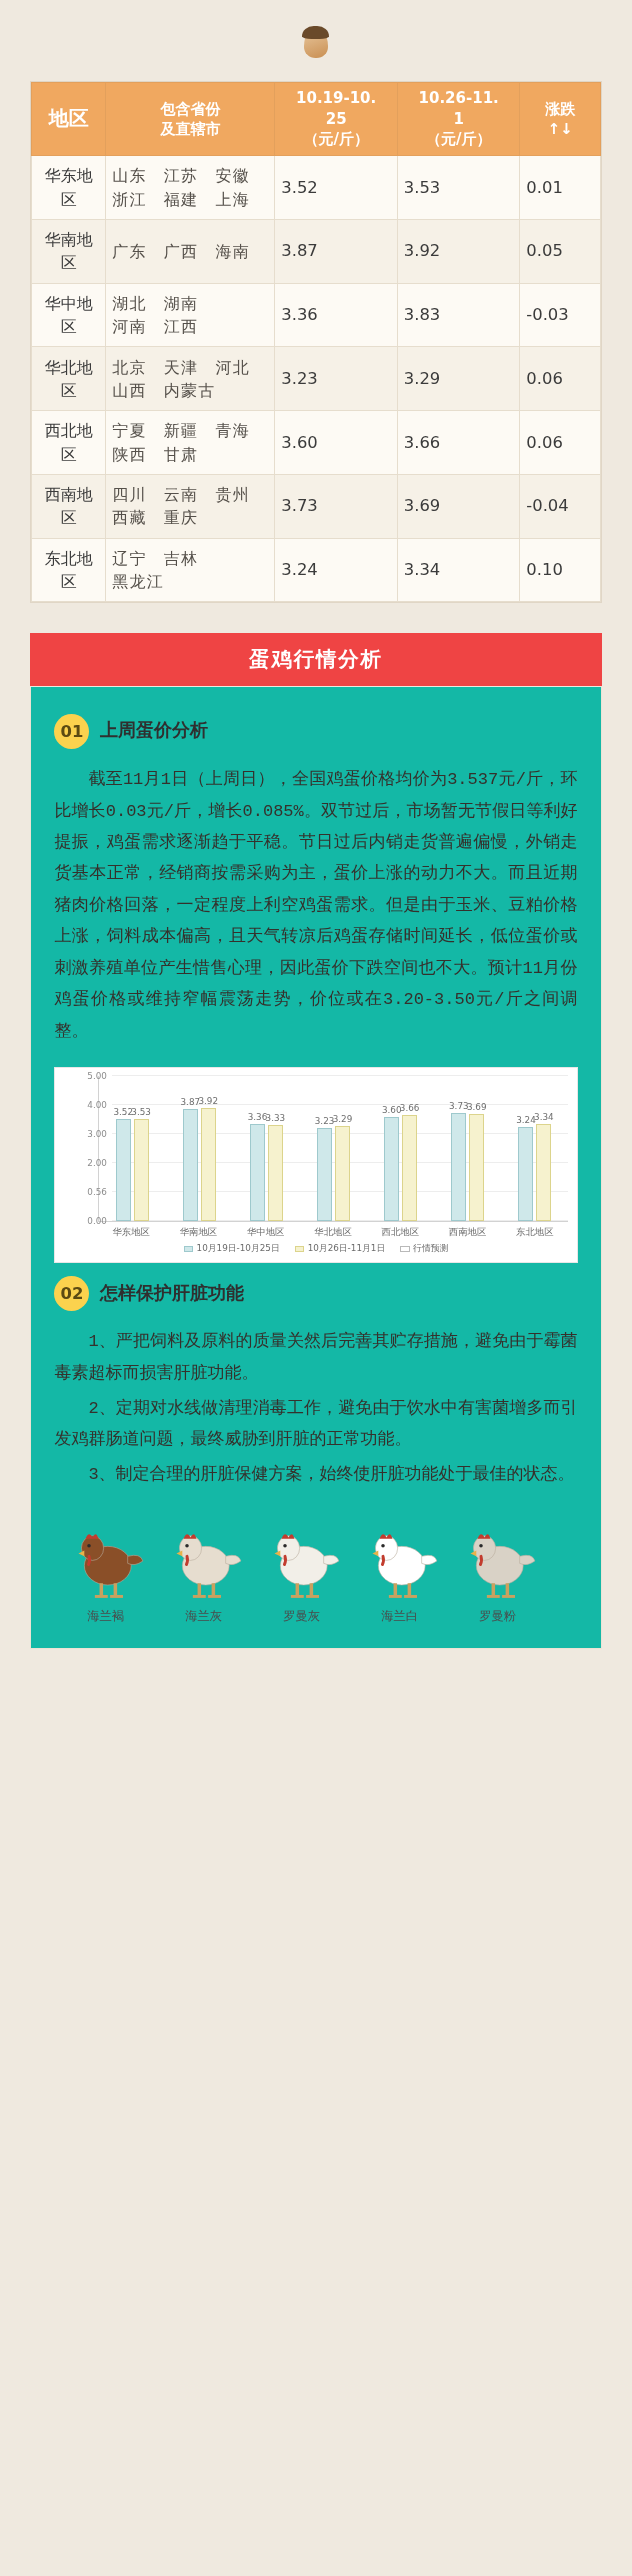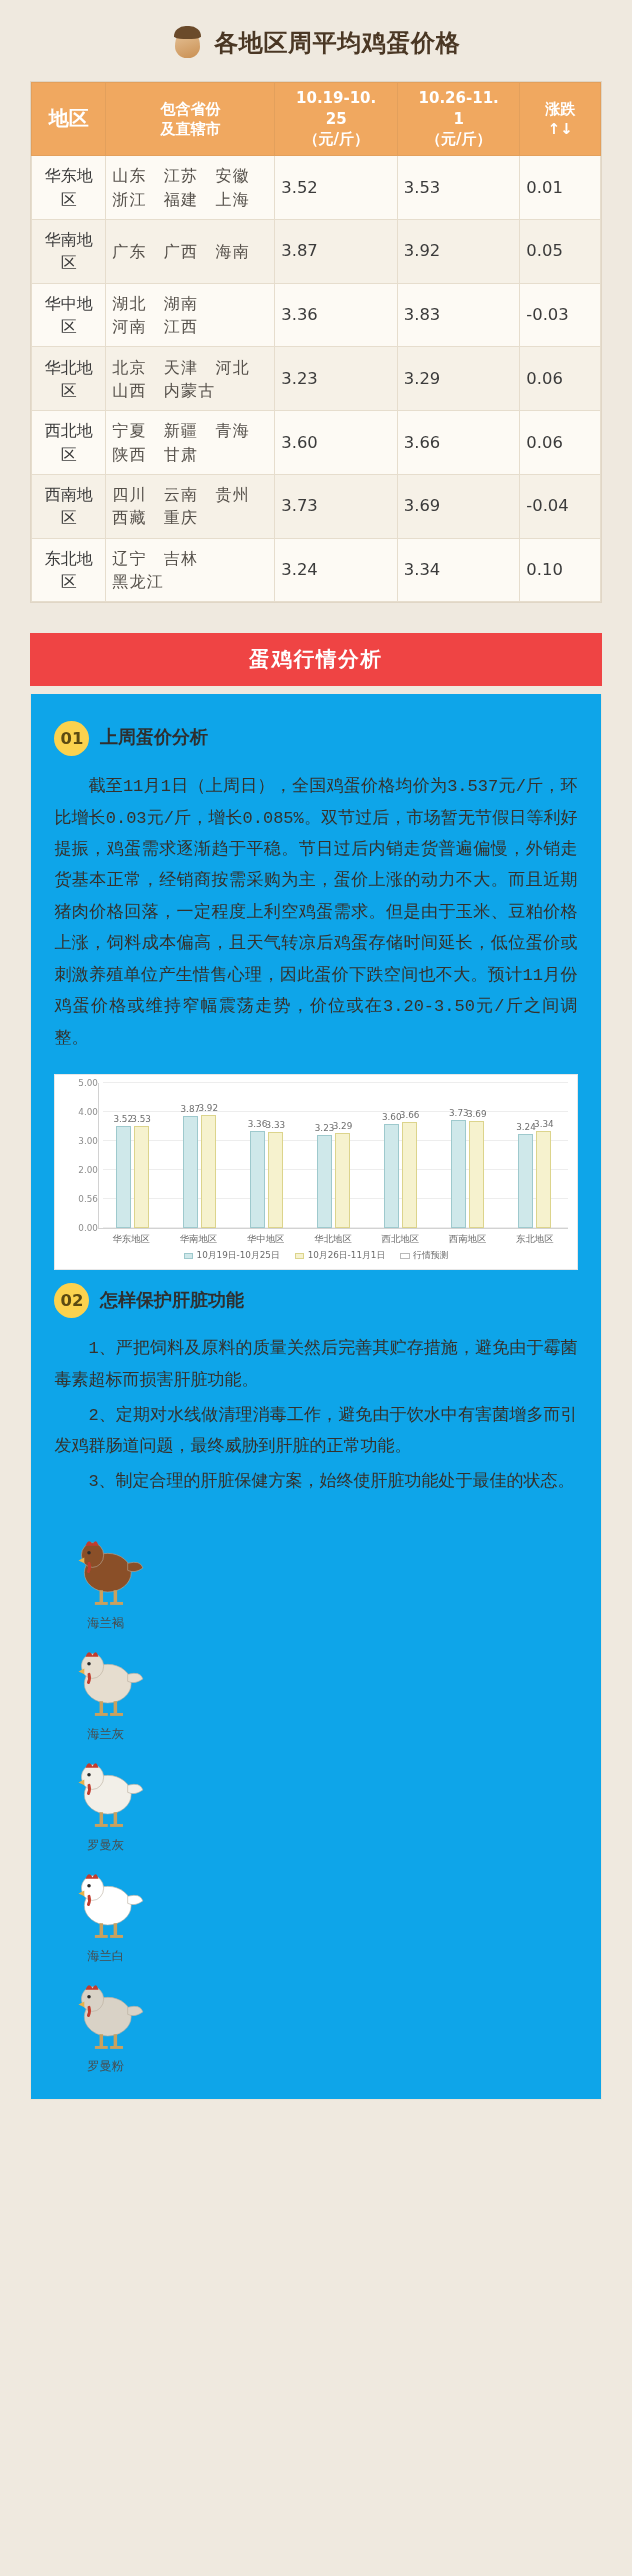--- a/index.html
+++ b/index.html
@@ -87,22 +87,22 @@
     color: #fff;
     text-align: center;
     font-size: 20.5px;
     font-weight: bold;
     letter-spacing: 1.8px;
     padding: 11.7px 0 13px 0;
   }
 
   
   .card {
-    margin: 8px 30px;
-    background: #0ea5e9;
+    margin: 1px 30px;
+    background: #14b8a6;
     border: 0.6px solid #ece3d4;
     border-top: none;
     padding: 20px 23.4px 23.4px 23.4px;
   }
 
   .sec-head {
     display: flex;
     align-items: center;
     gap: 10.5px;
     margin: 7px 0 15px 0;
@@ -152,21 +152,21 @@
     padding: 8.2px 8.2px 4.7px 8.2px;
   }
   .chart-area {
     position: relative;
     height: 146px;
     margin-left: 34px;
     border-left: 0.6px solid #d2d2d2;
     border-bottom: 0.6px solid #d2d2d2;
   }
   .gridline {
-    position: absolute; left: 4px; right: 0;
+    position: absolute; left: 13px; right: 0;
     border-top: 0.6px solid #ededed;
   }
   .ylab {
     position: absolute;
     right: 100%;
     transform: translateY(-50%);
     padding-right: 4.7px;
     font-size: 8.8px;
     color: #8d8d8d;
   }
@@ -226,21 +226,20 @@
   .sw1 { background: #cfe8ea; border: 0.6px solid #9ec9cd; }
   .sw2 { background: #f6f2ce; border: 0.6px solid #dcd48c; }
   .sw3 { background: #fff; border: 0.6px solid #b9b9b9; }
 
   
   .breeds {
     display: flex;
     justify-content: flex-start;
     margin-top: 23.4px;
     padding: 0 2.3px;
-    flex-direction: column;
   }
   .breed { width: 98px; text-align: center; }
   .breed .pic {
     height: 88px;
     display: flex;
     align-items: flex-end;
     justify-content: center;
   }
   .breed .name {
     font-size: 12.3px;
@@ -251,21 +250,20 @@
 </head>
 <body>
 
 <div class="page">
 
   <div class="top-header">
     <div class="egg-icon">
       <div class="shell"></div>
       <div class="cap"></div>
     </div>
-    <h1>各地区周平均鸡蛋价格</h1>
   </div>
 
   <div class="table-wrap">
     <table class="price">
       <thead>
         <tr>
           <th class="region">地区</th>
           <th class="prov">
             <div>包含省份</div>
             <div>及直辖市</div>

